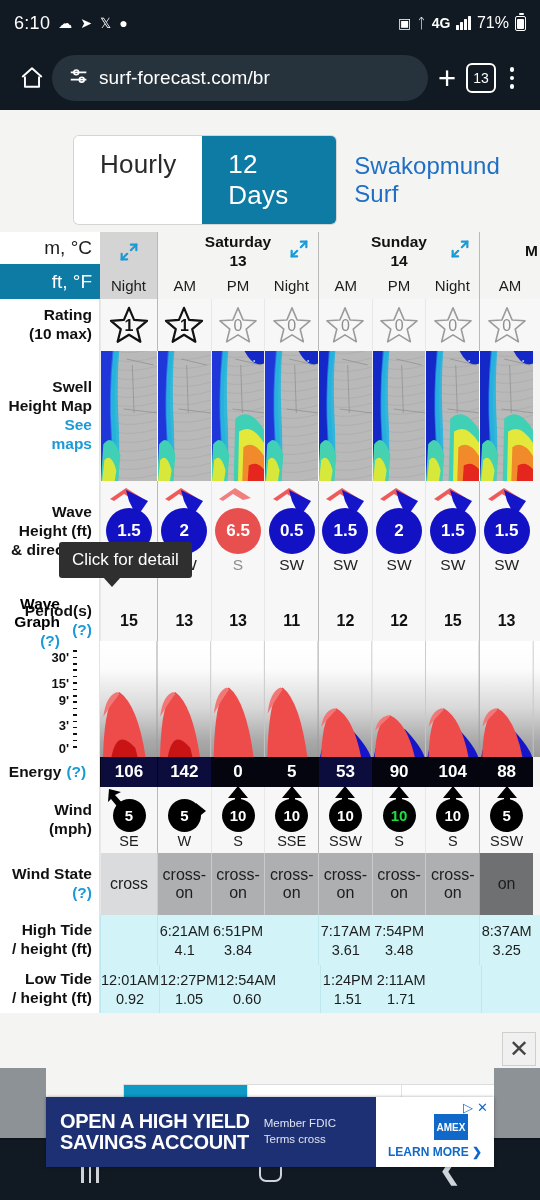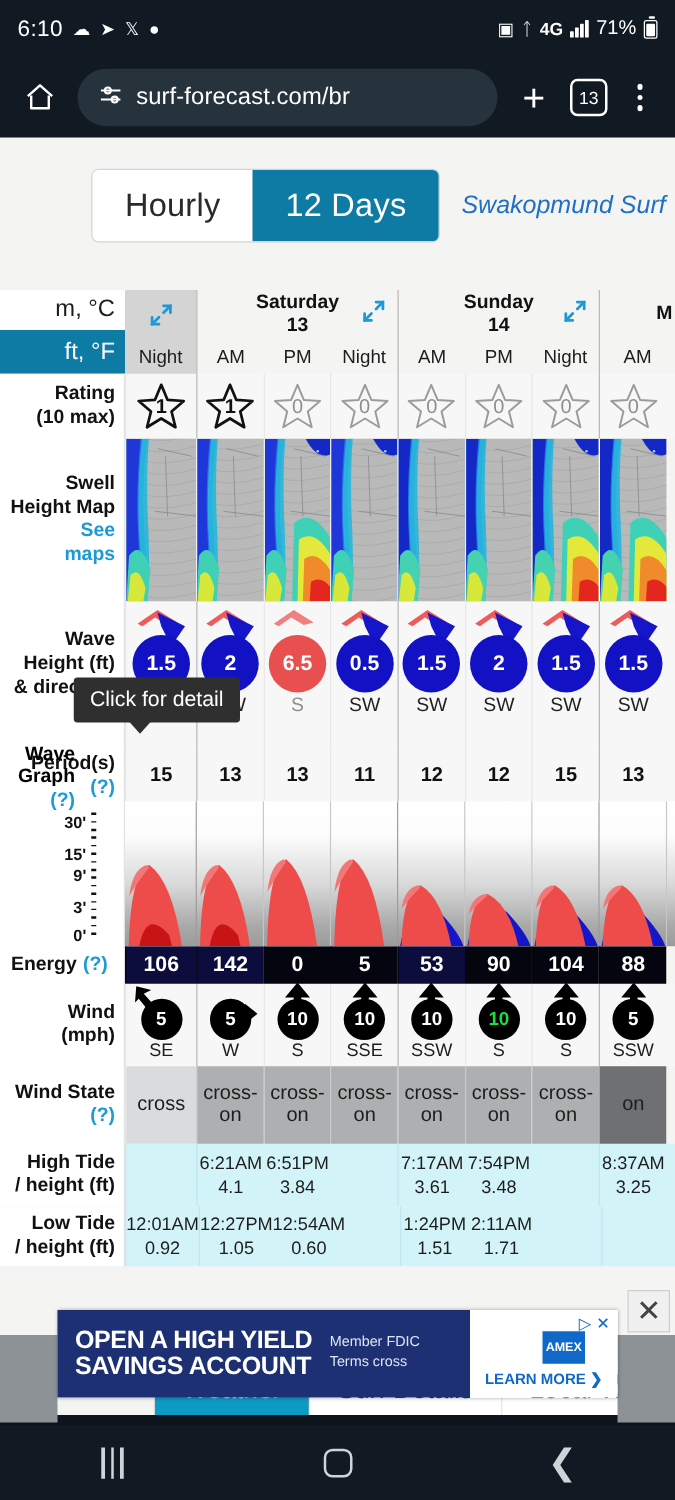--- a/index.html
+++ b/index.html
@@ -34,21 +34,21 @@
   .sb-batt:after {
     content: ""; position: absolute; left: 1px; right: 1px; bottom: 1px;
     height: 70%; background: #fff; border-radius: 1px;
   }
   .sig-bars { display: inline-flex; align-items: flex-end; gap: 1.4px; height: 14px; }
   .sig-bars i { width: 2.6px; background: #fff; border-radius: .5px; display: block; }
 
   
   .browserbar {
     height: 64px; background: #111a22; display: flex; align-items: center;
-    padding: 0 12px; gap: 10px;
+    padding: 0 12px; 
   }
   .home-btn { width: 40px; height: 40px; display: flex; align-items: center; justify-content: center; }
   .urlpill {
     flex: 1; height: 46px; background: #26333d; border-radius: 23px;
     display: flex; align-items: center; gap: 9px; padding: 0 16px; overflow: hidden;
   }
   .urltext {
     color: #ffffff; font-size: 19px; white-space: nowrap; overflow: hidden;
     letter-spacing: .1px;
   }
@@ -67,21 +67,21 @@
   .page { position: absolute; top: 110px; left: 0; width: 540px; height: 1022px;
     background: #f4f4f2; overflow: hidden; }
 
   
   .toptabs { display: flex; align-items: center; padding: 26px 0 0 74px; gap: 0; }
   .pill-group { display: flex; border-radius: 5px; overflow: hidden;
     box-shadow: 0 0 0 1px #d4d4d4; }
   .pill { padding: 13px 26px; font-size: 26px; letter-spacing: .2px; }
   .pill.inactive { background: #ffffff; color: #2a2a2a; }
   .pill.active { background: #0e7ba5; color: #ffffff; }
-  .spotlink { color: #1f6fc4; font-size: 20px; margin-left: 18px; font-style: italic; }
+  .spotlink { color: #1f6fc4; font-size: 24px; margin-left: 18px; }
 
   
   .tablewrap { position: absolute; top: 122px; left: 0; width: 540px; }
   .frow { display: flex; width: 540px; }
   .lbl {
     width: 100px; min-width: 100px; background: #ffffff; text-align: right;
     padding: 0 7px 0 3px; font-size: 15.5px; font-weight: bold; color: #111;
     display: flex; flex-direction: column; justify-content: center; align-items: flex-end;
     line-height: 1.22; border-right: 1px solid #e3e3e3;
   }
@@ -198,21 +198,21 @@
   .btab { padding: 15px 22px; font-size: 21px; background: #fff; color: #2a2a2a;
     border-right: 1px solid #e2e2e2; white-space: nowrap; }
   .btab.active { background: #0e9ac4; color: #fff; }
 
   
   .adclose {
     position: absolute; top: 1032px; right: 4px; width: 34px; height: 34px;
     background: #f0f0f0; border: 1px solid #cfcfcf; display: flex;
     align-items: center; justify-content: center; font-size: 24px; color: #444; z-index: 60;
   }
-  .adbar { position: absolute; top: 1048px; left: 46px; width: 448px; height: 70px;
+  .adbar { position: absolute; top: 1097px; left: 46px; width: 448px; height: 70px;
     display: flex; z-index: 55; box-shadow: 0 0 3px rgba(0,0,0,.35); }
   .ad-main { flex: 1; background: #1d3073; display: flex; align-items: center;
     padding-left: 14px; gap: 14px; }
   .ad-head { color: #fff; font-size: 20px; font-weight: bold; line-height: 1.05;
     letter-spacing: -.3px; }
   .ad-fine { color: #dfe4f2; font-size: 11.5px; line-height: 1.35; }
   .ad-side { width: 118px; background: #fff; position: relative;
     display: flex; align-items: flex-end; justify-content: center; padding-bottom: 8px; }
   .ad-learn { color: #1068c8; font-size: 12px; font-weight: bold; }
   .ad-badges { position: absolute; top: 3px; right: 6px; display: flex; gap: 4px;

